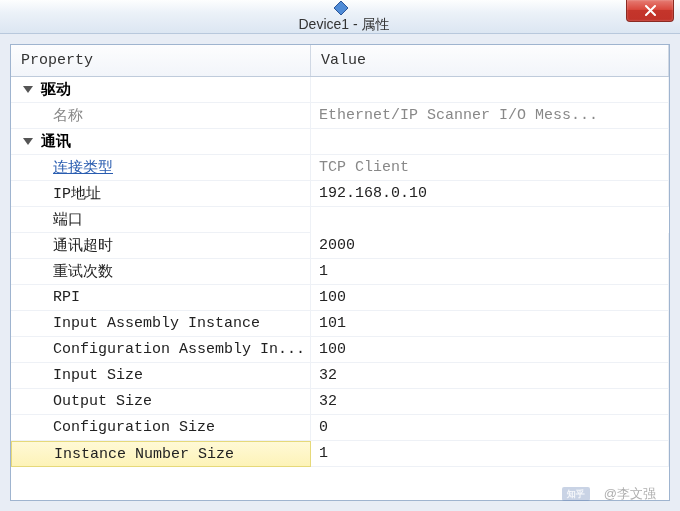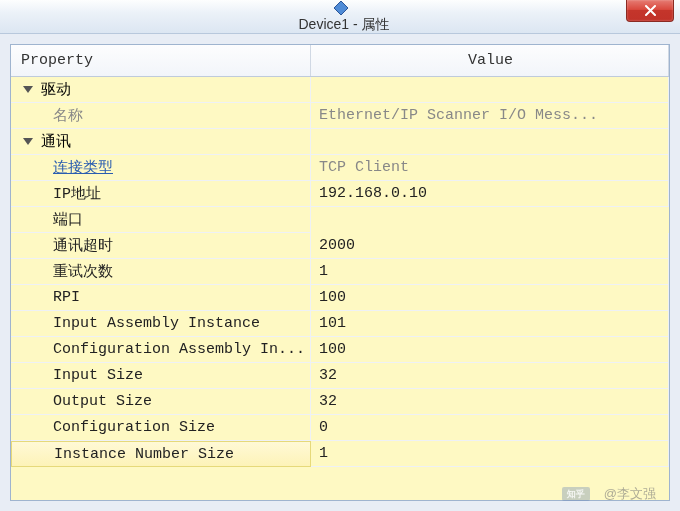--- a/index.html
+++ b/index.html
@@ -51,40 +51,40 @@
       font-weight: bold;
       cursor: pointer;
       box-shadow: inset 0 0 2px rgba(255,255,255,0.4);
     }
     .outer-frame {
       padding: 10px;
       background: #e8edf5;
       height: calc(100% - 34px);
     }
     .inner-panel {
-      background: #fef9c3;
+      background: #ffffff;
       border: 1px solid #9fb4cf;
       height: 100%;
       display: flex;
       flex-direction: column;
     }
     .header-row {
       display: flex;
       border-bottom: 1px solid #bfcbdb;
     }
     .header-cell {
       padding: 7px 8px 7px 10px;
       font-family: "Courier New", monospace;
       font-size: 15px;
       color: #333;
       background: linear-gradient(to bottom, #fdfdfe, #f2f5fa);
       border-right: 1px solid #d0d8e4;
     }
     .col-prop { width: 300px; flex-shrink: 0; }
-    .col-val { flex: 1; text-align: center; }
+    .col-val { flex: 1; }
     .rows {
       flex: 1;
       overflow: hidden;
     }
     .row {
       display: flex;
       height: 26px;
       align-items: stretch;
     }
     .cell {
@@ -94,21 +94,21 @@
       font-size: 15px;
       color: #222;
       border-right: 1px solid #eef1f6;
       border-bottom: 1px solid #eef1f6;
       white-space: nowrap;
       overflow: hidden;
     }
     .cell.prop { width: 300px; flex-shrink: 0; padding-left: 10px; }
     .cell.val { flex: 1; padding-left: 8px; text-align: right; }
     .group .cell.prop {
-      font-weight: normal;
+      font-weight: bold;
       font-family: "SimSun", "宋体", serif;
       color: #000;
       padding-left: 10px;
     }
     .triangle {
       display: inline-block;
       width: 0; height: 0;
       border-left: 5px solid transparent;
       border-right: 5px solid transparent;
       border-top: 7px solid #555;

